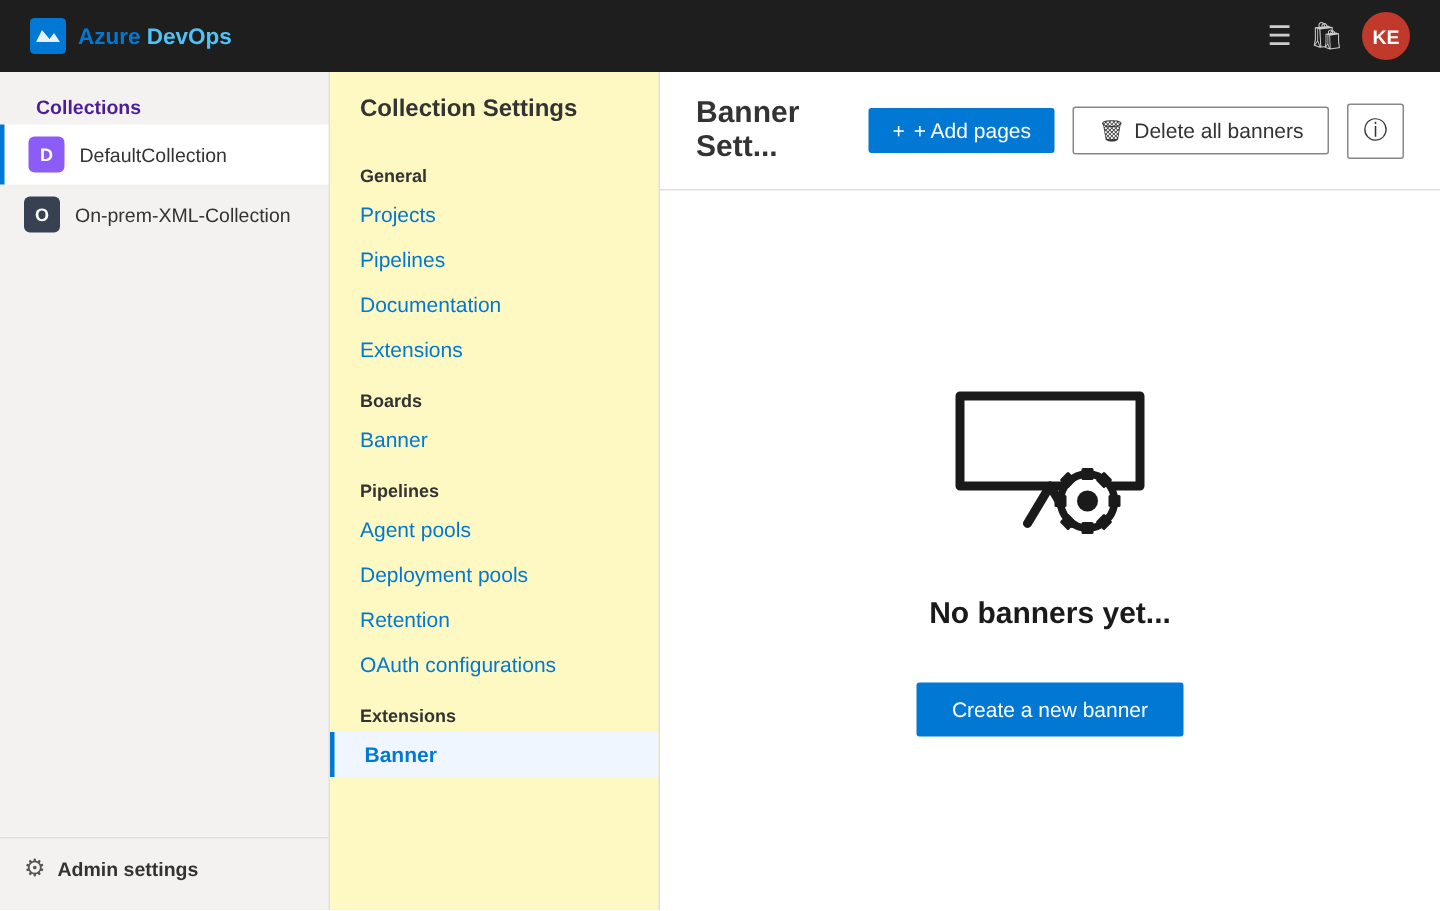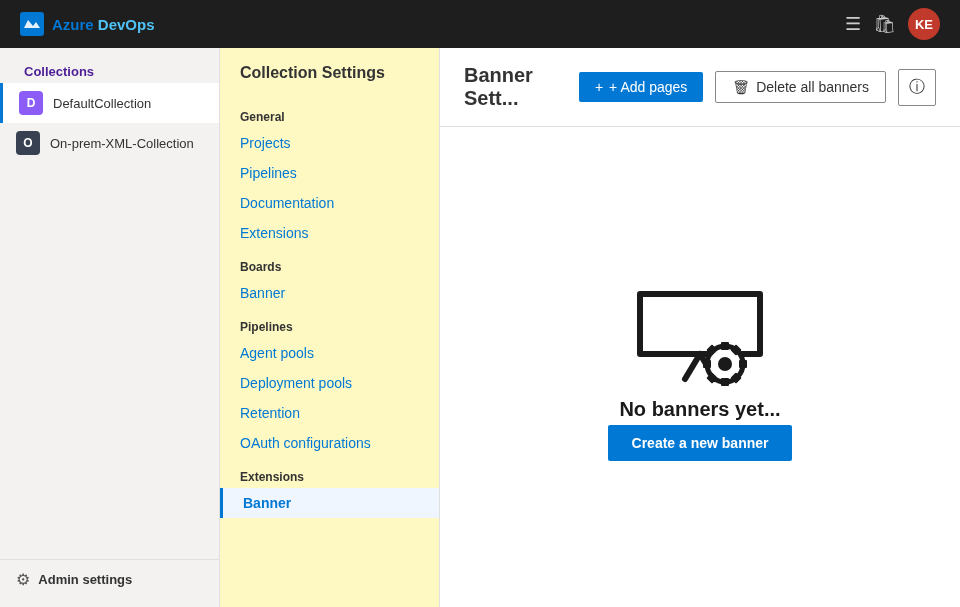--- a/index.html
+++ b/index.html
@@ -134,32 +134,32 @@
       cursor: pointer; font-family: inherit;
     }
     .btn-icon-only {
       background: #fff; border: 1px solid #8a8886;
       padding: 7px 10px; border-radius: 2px; cursor: pointer;
       font-size: 16px; color: #333;
     }
 
     .content-body {
       flex: 1; display: flex; align-items: center; justify-content: center;
-      flex-direction: column; gap: 4px;
+      flex-direction: column; gap: 34px;
     }
     .empty-state-icon {
       width: 160px; height: 120px;
     }
     .empty-state-text {
       font-size: 20px; font-weight: 700; color: #1a1a1a;
     }
     .btn-create-banner {
       background: #0078d4; color: #fff; border: none;
       padding: 10px 24px; border-radius: 2px; font-size: 14px;
-      cursor: pointer; font-family: inherit; font-weight: 700;
+      cursor: pointer; font-family: inherit; font-weight: 400;
     }
   </style>
 </head>
 <body>
 
 <nav class="top-nav">
   <div class="top-nav-left">
     <svg class="top-nav-logo" viewBox="0 0 24 24" fill="none">
       <rect width="24" height="24" rx="3" fill="#0078d4"></rect>
       <path d="M4 16L8 8l5 6 3-4 4 6H4z" fill="white" opacity="0.9"></path>

